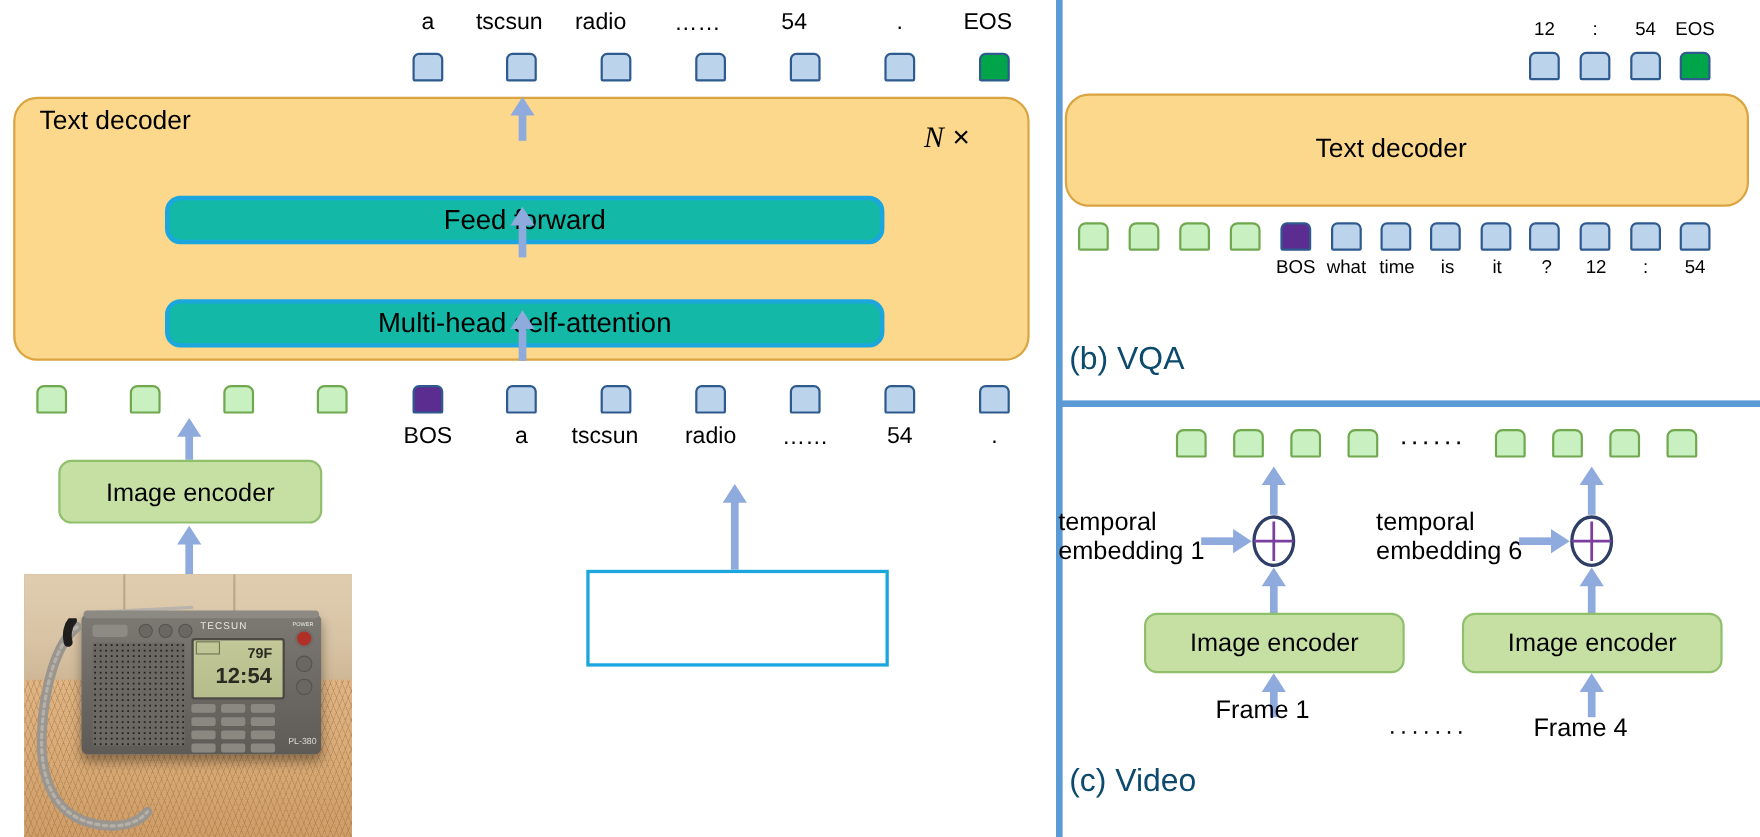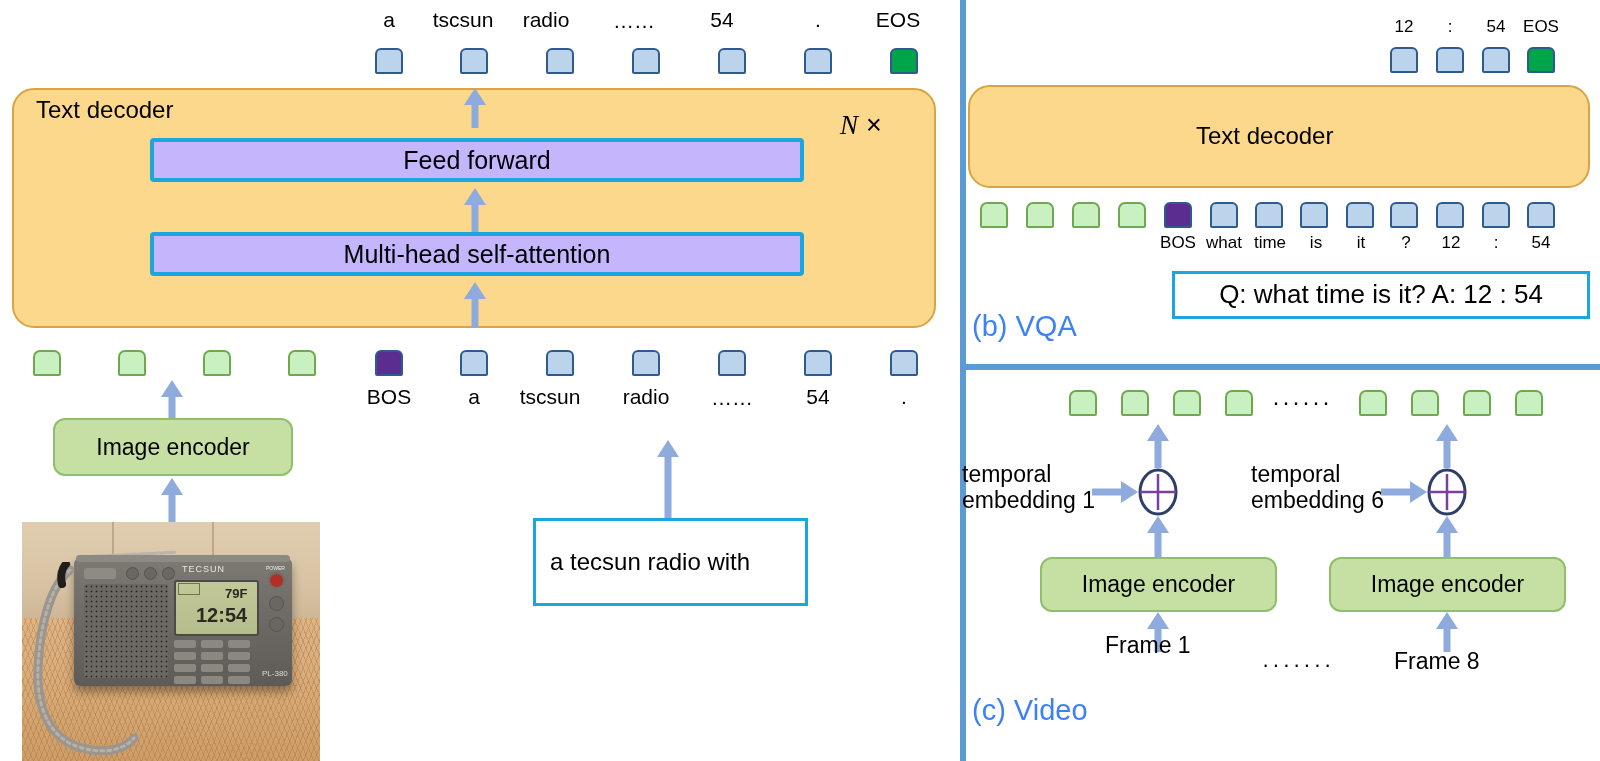--- a/index.html
+++ b/index.html
@@ -54,25 +54,25 @@
     position: absolute; font-size: 24px; color: #000;
   }
   .n-times {
     position: absolute; font-size: 27px; color: #000;
   }
   .n-times i { font-family: "Liberation Serif", serif; font-style: italic; }
 
   
   .sublayer {
     position: absolute;
-    background: #c4b5fd;
+    background: #14b8a6;
     border: 4px solid #1BA6DE;
-    border-radius: 4px;
+    border-radius: 14px;
     display: flex; align-items: center; justify-content: center;
-    font-size: 25px; color: #000;
+    font-size: 25px; color: #000; margin-top: 40px;
   }
 
   
   .encoder {
     position: absolute;
     background: #C6E0A4;
     border: 2px solid #8FBF6A;
     border-radius: 12px;
     display: flex; align-items: center; justify-content: center;
     font-size: 23px; color: #000;
@@ -112,21 +112,21 @@
     width: 0; height: 0;
     border-top: 11px solid transparent;
     border-bottom: 11px solid transparent;
     border-left: 17px solid #8FAADC;
   }
 
   
   .plus-circle { position: absolute; }
 
   
-  .caption { position: absolute; font-size: 29px; color: #3b82f6; white-space: nowrap; }
+  .caption { position: absolute; font-size: 29px; color: #0c4a6e; white-space: nowrap; }
 
   .dots { position: absolute; font-size: 24px; letter-spacing: 2px; color: #000; }
   .dots-sm { position: absolute; font-size: 22px; letter-spacing: 3px; color: #000; }
 
   .plain-label { position: absolute; font-size: 23px; color: #000; white-space: nowrap; }
   .temporal-label {
     position: absolute; font-size: 23px; color: #000;
     line-height: 1.15; text-align: left; white-space: nowrap;
   }
 
@@ -224,21 +224,20 @@
       <div class="shaft" style="top:14px;height:30px;"></div>
   </div>
 
   <div class="arrow-up" style="left:656px;top:440px;width:24px;height:78px;">
     <div class="head"></div>
       <div class="shaft" style="top:14px;height:64px;"></div>
   </div>
 
   <div class="textbox" style="left:533px;top:518px;width:275px;height:88px;">
     <div style="display:flex;flex-direction:column;">
-      <span>a tecsun radio with</span>
     </div>
   </div>
 
   <div class="photo" style="left:22px;top:522px;width:298px;height:239px;background:#cbab86;">
 
     <div class="abs" style="left:0;top:0;width:298px;height:100px;
                 background:linear-gradient(180deg,#e0cdb0 0%,#d8c3a4 60%,#cdb694 100%);"></div>
     <div class="abs" style="left:90px;top:0;width:2px;height:100px;background:rgba(150,125,95,.45);"></div>
     <div class="abs" style="left:190px;top:0;width:2px;height:100px;background:rgba(150,125,95,.45);"></div>
 
@@ -339,23 +338,20 @@
   <div class="tok-label small" style="left:1152px;top:233px;width:52px;">BOS</div>
   <div class="tok-label small" style="left:1196px;top:233px;width:56px;">what</div>
   <div class="tok-label small" style="left:1242px;top:233px;width:56px;">time</div>
   <div class="tok-label small" style="left:1288px;top:233px;width:56px;">is</div>
   <div class="tok-label small" style="left:1333px;top:233px;width:56px;">it</div>
   <div class="tok-label small" style="left:1378px;top:233px;width:56px;">?</div>
   <div class="tok-label small" style="left:1423px;top:233px;width:56px;">12</div>
   <div class="tok-label small" style="left:1468px;top:233px;width:56px;">:</div>
   <div class="tok-label small" style="left:1513px;top:233px;width:56px;">54</div>
 
-  <div class="textbox" style="left:1172px;top:271px;width:418px;height:48px;justify-content:center;">
-    <span style="font-size:26px;">Q: what time is it? A: 12 : 54</span>
-  </div>
 
   <div class="caption" style="left:972px;top:310px;">(b) VQA</div>
 
   <div class="tok green" style="left:1069px;top:390px;"></div>
   <div class="tok green" style="left:1121px;top:390px;"></div>
   <div class="tok green" style="left:1173px;top:390px;"></div>
   <div class="tok green" style="left:1225px;top:390px;"></div>
   <div class="dots" style="left:1272px;top:388px;">······</div>
   <div class="tok green" style="left:1359px;top:390px;"></div>
   <div class="tok green" style="left:1411px;top:390px;"></div>
@@ -420,17 +416,17 @@
     <div class="head"></div>
       <div class="shaft" style="top:14px;height:28px;"></div>
   </div>
   <div class="encoder" style="left:1329px;top:557px;width:237px;height:55px;">
     <span>Image encoder</span>
   </div>
   <div class="arrow-up" style="left:1435px;top:612px;width:24px;height:40px;">
     <div class="head"></div>
       <div class="shaft" style="top:14px;height:26px;"></div>
   </div>
-  <div class="plain-label" style="left:1394px;top:648px;">Frame 8</div>
+  <div class="plain-label" style="left:1394px;top:648px;">Frame 4</div>
 
   <div class="caption" style="left:972px;top:694px;">(c) Video</div>
 
 </div>
 
 </body></html>

